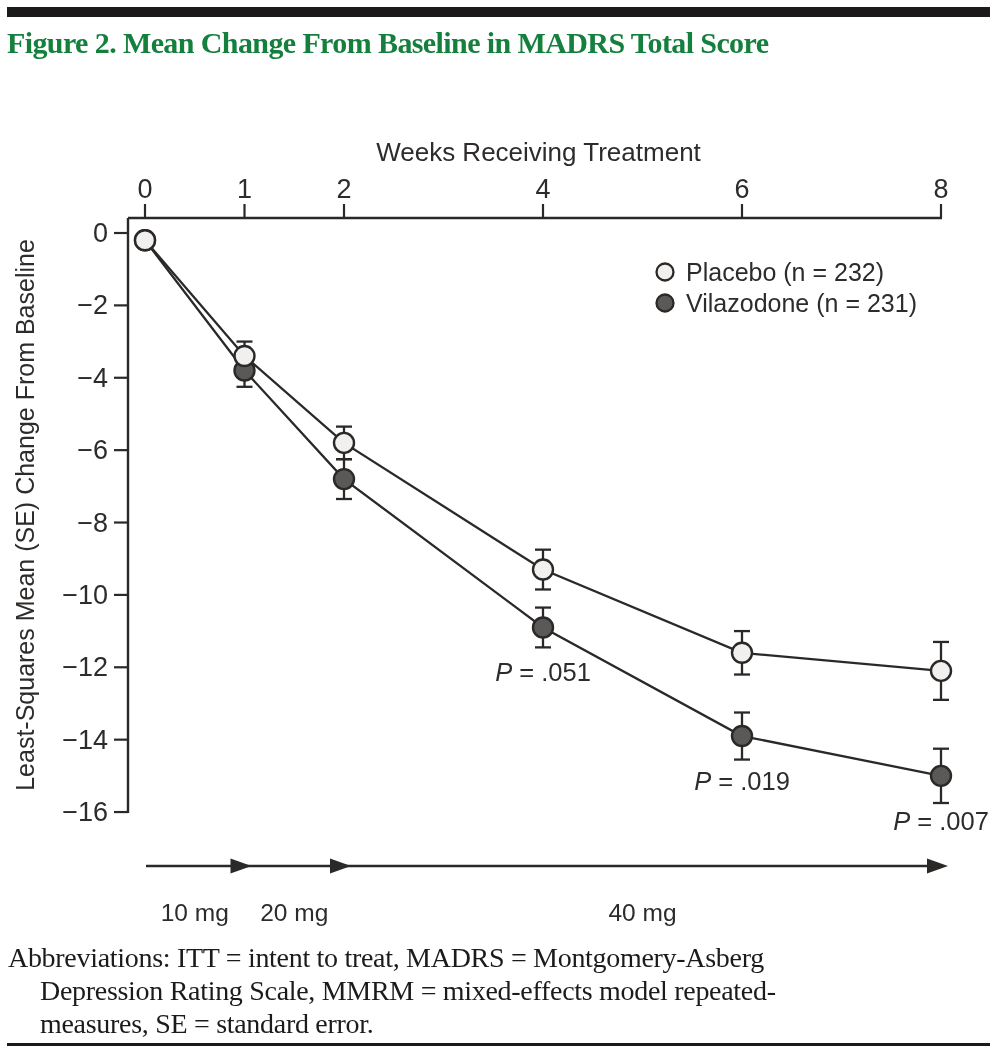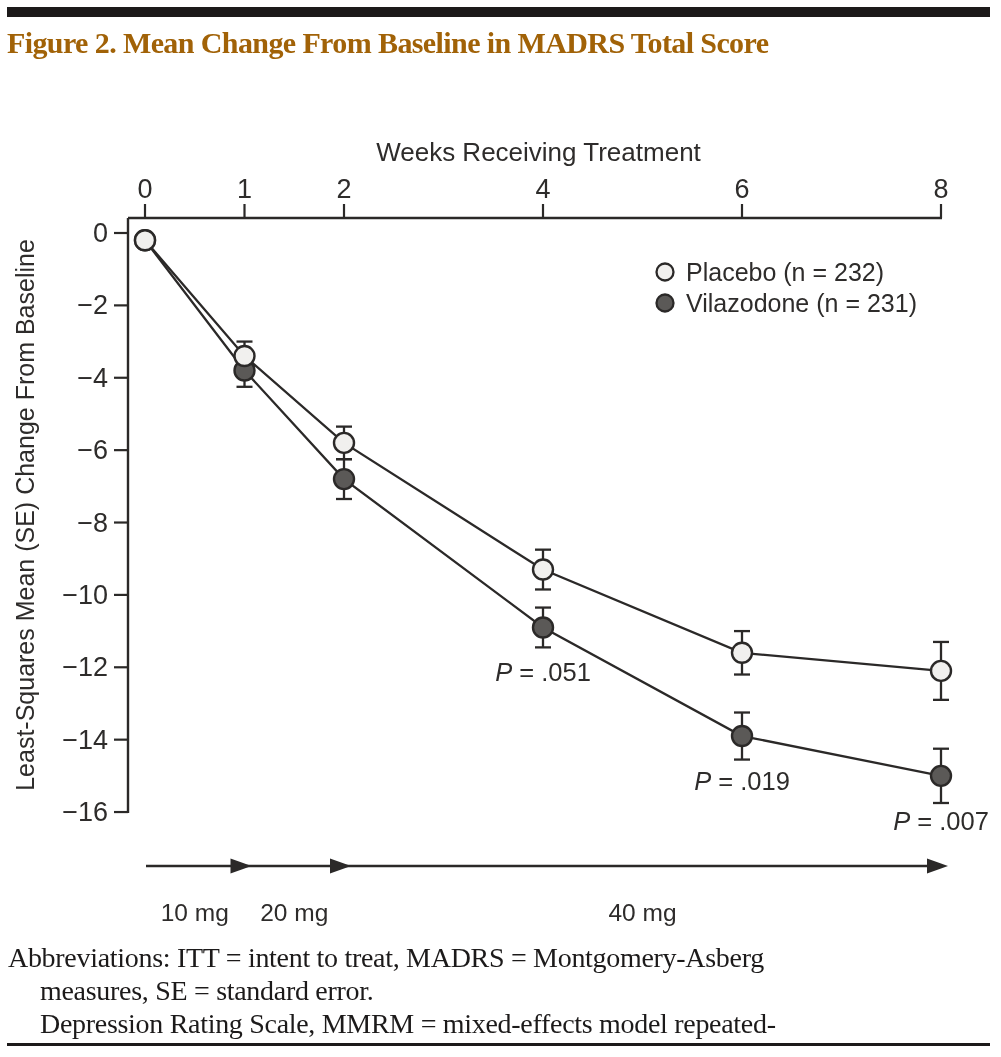--- a/index.html
+++ b/index.html
@@ -24,21 +24,21 @@
   }
   .fig-title {
     position: absolute;
     left: 7px;
     top: 24px;
     width: 990px;
     font-family: "Liberation Serif", serif;
     font-weight: 700;
     font-size: 30px;
     line-height: 37px;
-    color: #a16207;
+    color: #15803d;
     letter-spacing: -0.6px;
   }
   .chart-svg {
     position: absolute;
     left: 0;
     top: 0;
     width: 1001px;
     height: 1057px;
   }
   .abbrev {
@@ -165,17 +165,17 @@
     <line x1="245.5" y1="866" x2="337" y2="866" stroke="#2b2928" stroke-width="2.6"></line>
     <polygon points="351,866 330,858.5 330,873.5" fill="#2b2928"></polygon>
     <text fill="#2e2c2b" font-family="&quot;Liberation Sans&quot;, sans-serif" x="294.25" y="921" font-size="24.5" text-anchor="middle">20 mg</text>
     <line x1="345" y1="866" x2="934" y2="866" stroke="#2b2928" stroke-width="2.6"></line>
     <polygon points="948,866 927,858.5 927,873.5" fill="#2b2928"></polygon>
     <text fill="#2e2c2b" font-family="&quot;Liberation Sans&quot;, sans-serif" x="642.5" y="921" font-size="24.5" text-anchor="middle">40 mg</text>
   </svg>
 
 <div class="abbrev">
   <div>Abbreviations: ITT = intent to treat, MADRS = Montgomery-Asberg</div>
+  <div class="indent">Depression Rating Scale, MMRM = mixed-effects model repeated-</div>
   <div class="indent">measures, SE = standard error.</div>
-  <div class="indent">Depression Rating Scale, MMRM = mixed-effects model repeated-</div>
 </div>
 
 <div class="bottom-rule"></div>
 
 </body></html>

